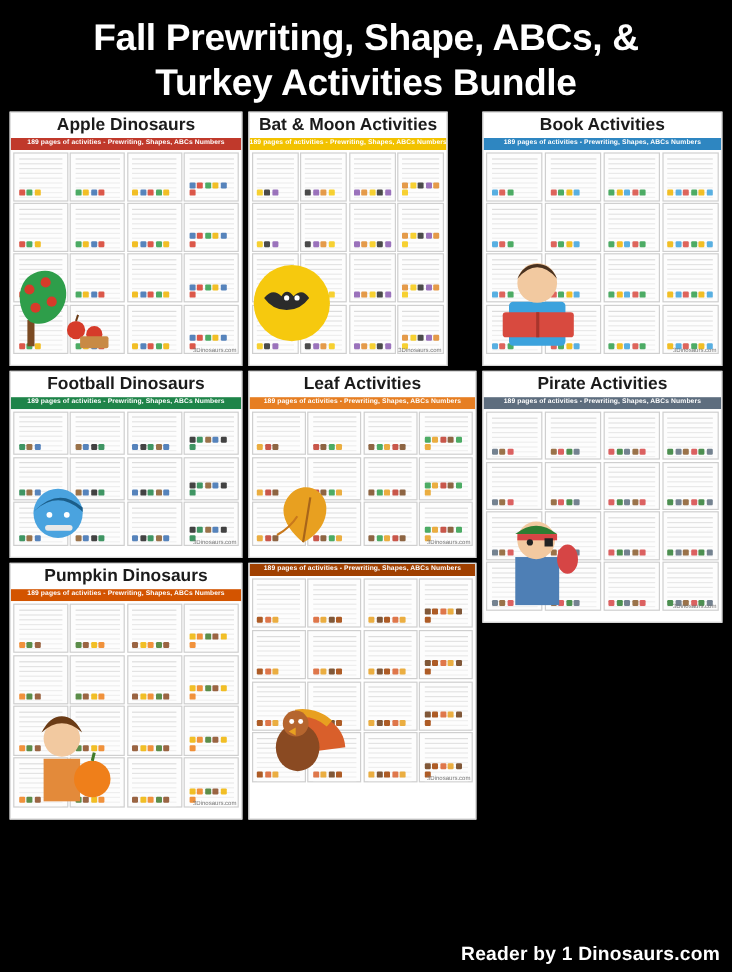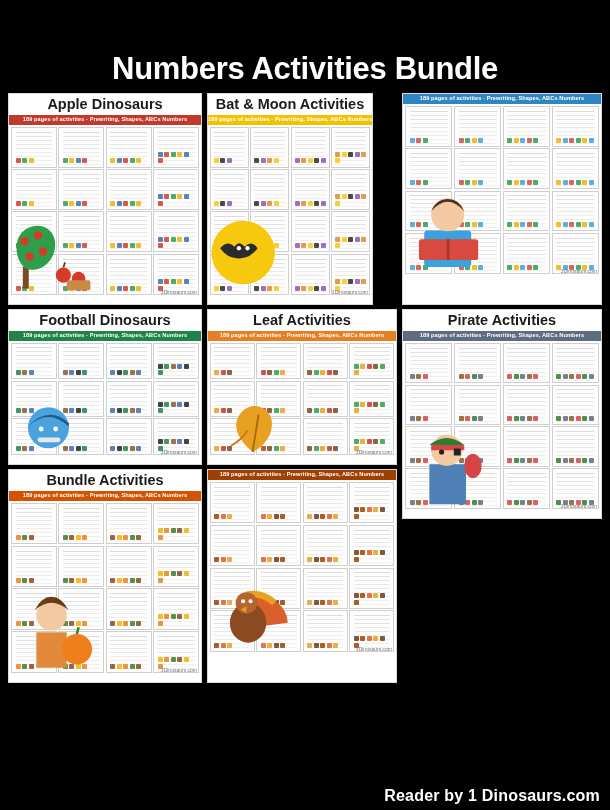--- a/index.html
+++ b/index.html
@@ -151,22 +151,22 @@
     color: #777;
   }
 </style>
 </head>
 <body>
 
 <div class="page">
 
   <div class="header">
     <h1>
-      <br>
-      <span>Numbers Activities Bundle</span>
+      <span>Fall Prewriting, Shape, ABCs, &amp;</span><br>
+      <span>Turkey Activities Bundle</span>
     </h1>
   </div>
 
   <div class="board" id="board">
       <div class="card" style="left: 8px; top: 0px; width: 194px; height: 212px;">
         <div class="card-title">Apple Dinosaurs</div>
         <div class="card-sub" style="background: rgb(192, 57, 43);">189 pages of activities - Prewriting, Shapes, ABCs Numbers</div>
         <div class="sheet">
           <div class="tiles" style="grid-template-columns: repeat(4, 1fr); grid-template-rows: repeat(4, 1fr);">
             <div class="tile">
@@ -502,20 +502,21 @@
     <circle cx="46" cy="54" r="44" fill="#f6c90e"></circle>
     <path d="M14 48 q10 -12 20 -2 q6 -10 14 0 q10 -10 18 2 q-10 14 -26 14 q-16 0 -26 -14z" fill="#2b2b2b"></path>
     <circle cx="40" cy="48" r="3" fill="#fff"></circle>
               <circle cx="52" cy="48" r="3" fill="#fff"></circle>
   </svg>
           </div>
           <div class="wm">3Dinosaurs.com</div>
         </div>
       </div>
       <div class="card" style="left: 402px; top: 0px; width: 200px; height: 212px;">
+        <div class="card-title">Book Activities</div>
         <div class="card-sub" style="background: rgb(46, 134, 193);">189 pages of activities - Prewriting, Shapes, ABCs Numbers</div>
         <div class="sheet">
           <div class="tiles" style="grid-template-columns: repeat(4, 1fr); grid-template-rows: repeat(4, 1fr);">
             <div class="tile">
               <span class="tl"></span>
               <div class="chips">
                 <i style="background: rgb(60, 162, 221);"></i>
                 <i style="background: rgb(216, 74, 63);"></i>
                 <i style="background: rgb(46, 158, 74);"></i>
               </div>
@@ -1105,21 +1106,21 @@
     <rect x="30" y="28" width="38" height="6" fill="#d64545"></rect>
     <circle cx="42" cy="36" r="3" fill="#222"></circle>
     <path d="M56 32 h8 v8 h-8z" fill="#222"></path>
     <ellipse cx="78" cy="52" rx="10" ry="14" fill="#d64545"></ellipse>
   </svg>
           </div>
           <div class="wm">3Dinosaurs.com</div>
         </div>
       </div>
       <div class="card" style="left: 8px; top: 376px; width: 194px; height: 214px;">
-        <div class="card-title">Bundle Activities</div>
+        <div class="card-title">Pumpkin Dinosaurs</div>
         <div class="card-sub" style="background: rgb(211, 84, 0);">189 pages of activities - Prewriting, Shapes, ABCs Numbers</div>
         <div class="sheet">
           <div class="tiles" style="grid-template-columns: repeat(4, 1fr); grid-template-rows: repeat(4, 1fr);">
             <div class="tile">
               <span class="tl"></span>
               <div class="chips">
                 <i style="background: rgb(239, 127, 26);"></i>
                 <i style="background: rgb(63, 122, 42);"></i>
                 <i style="background: rgb(138, 74, 34);"></i>
               </div>

